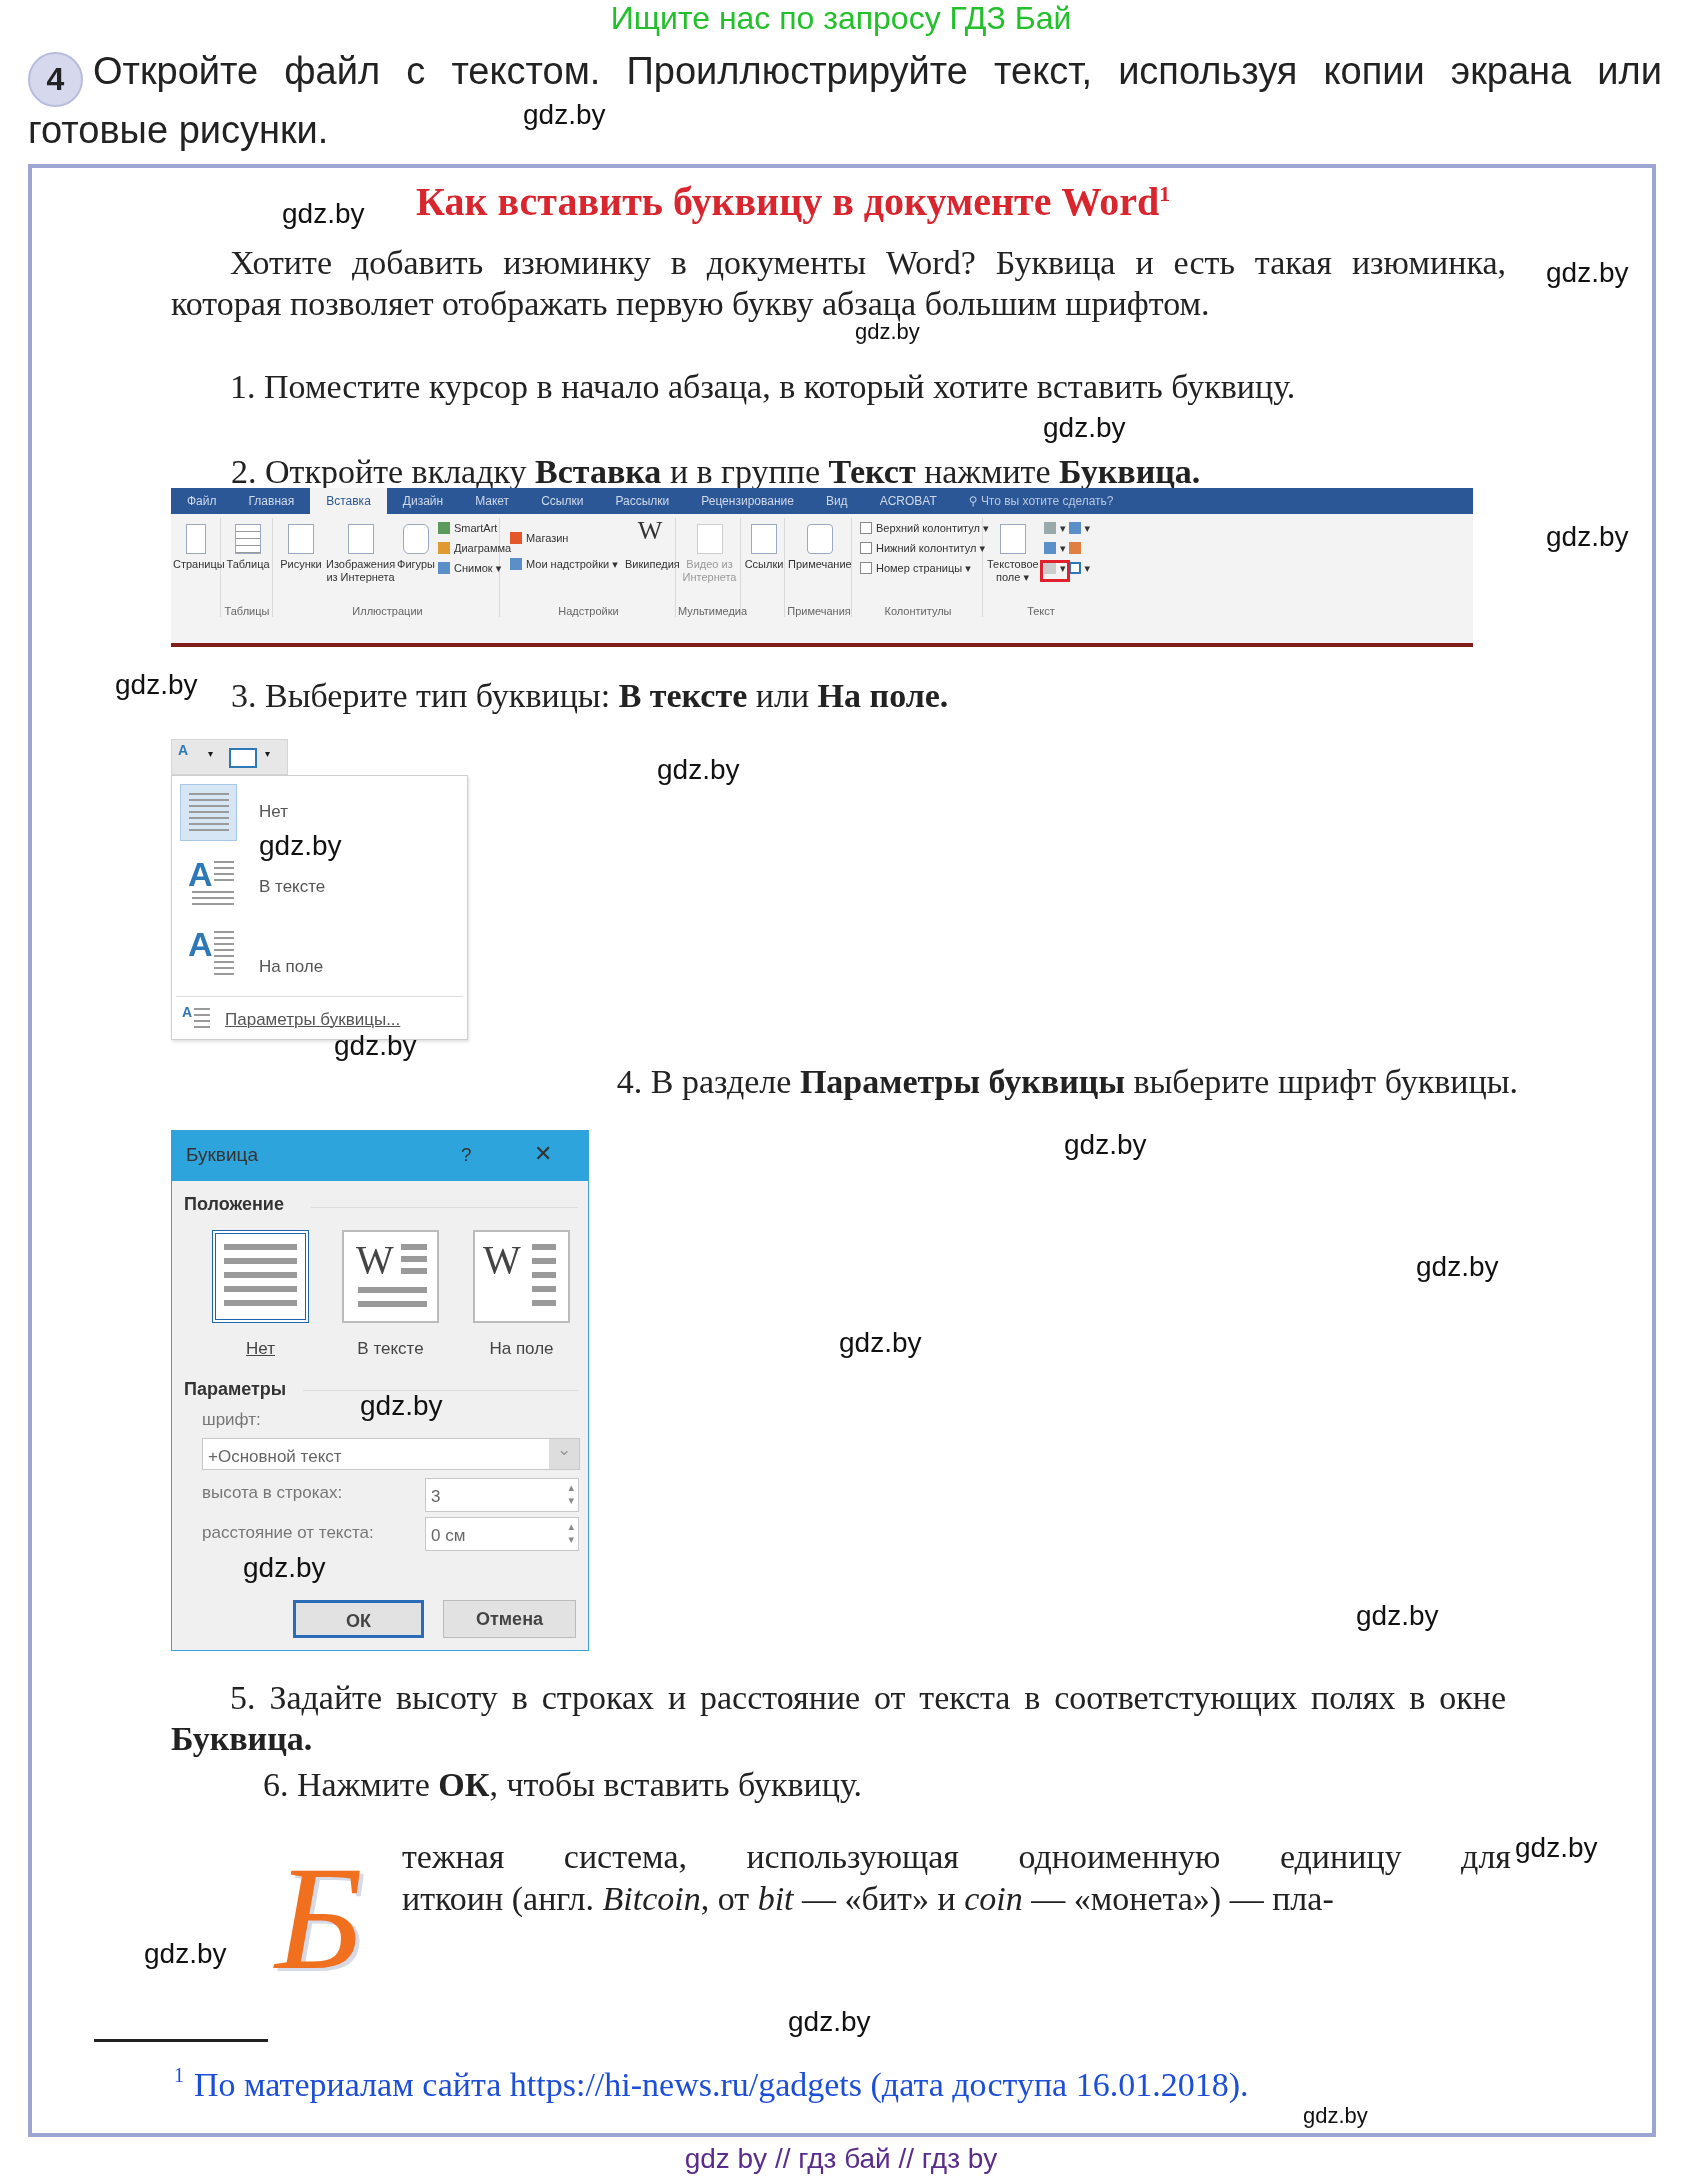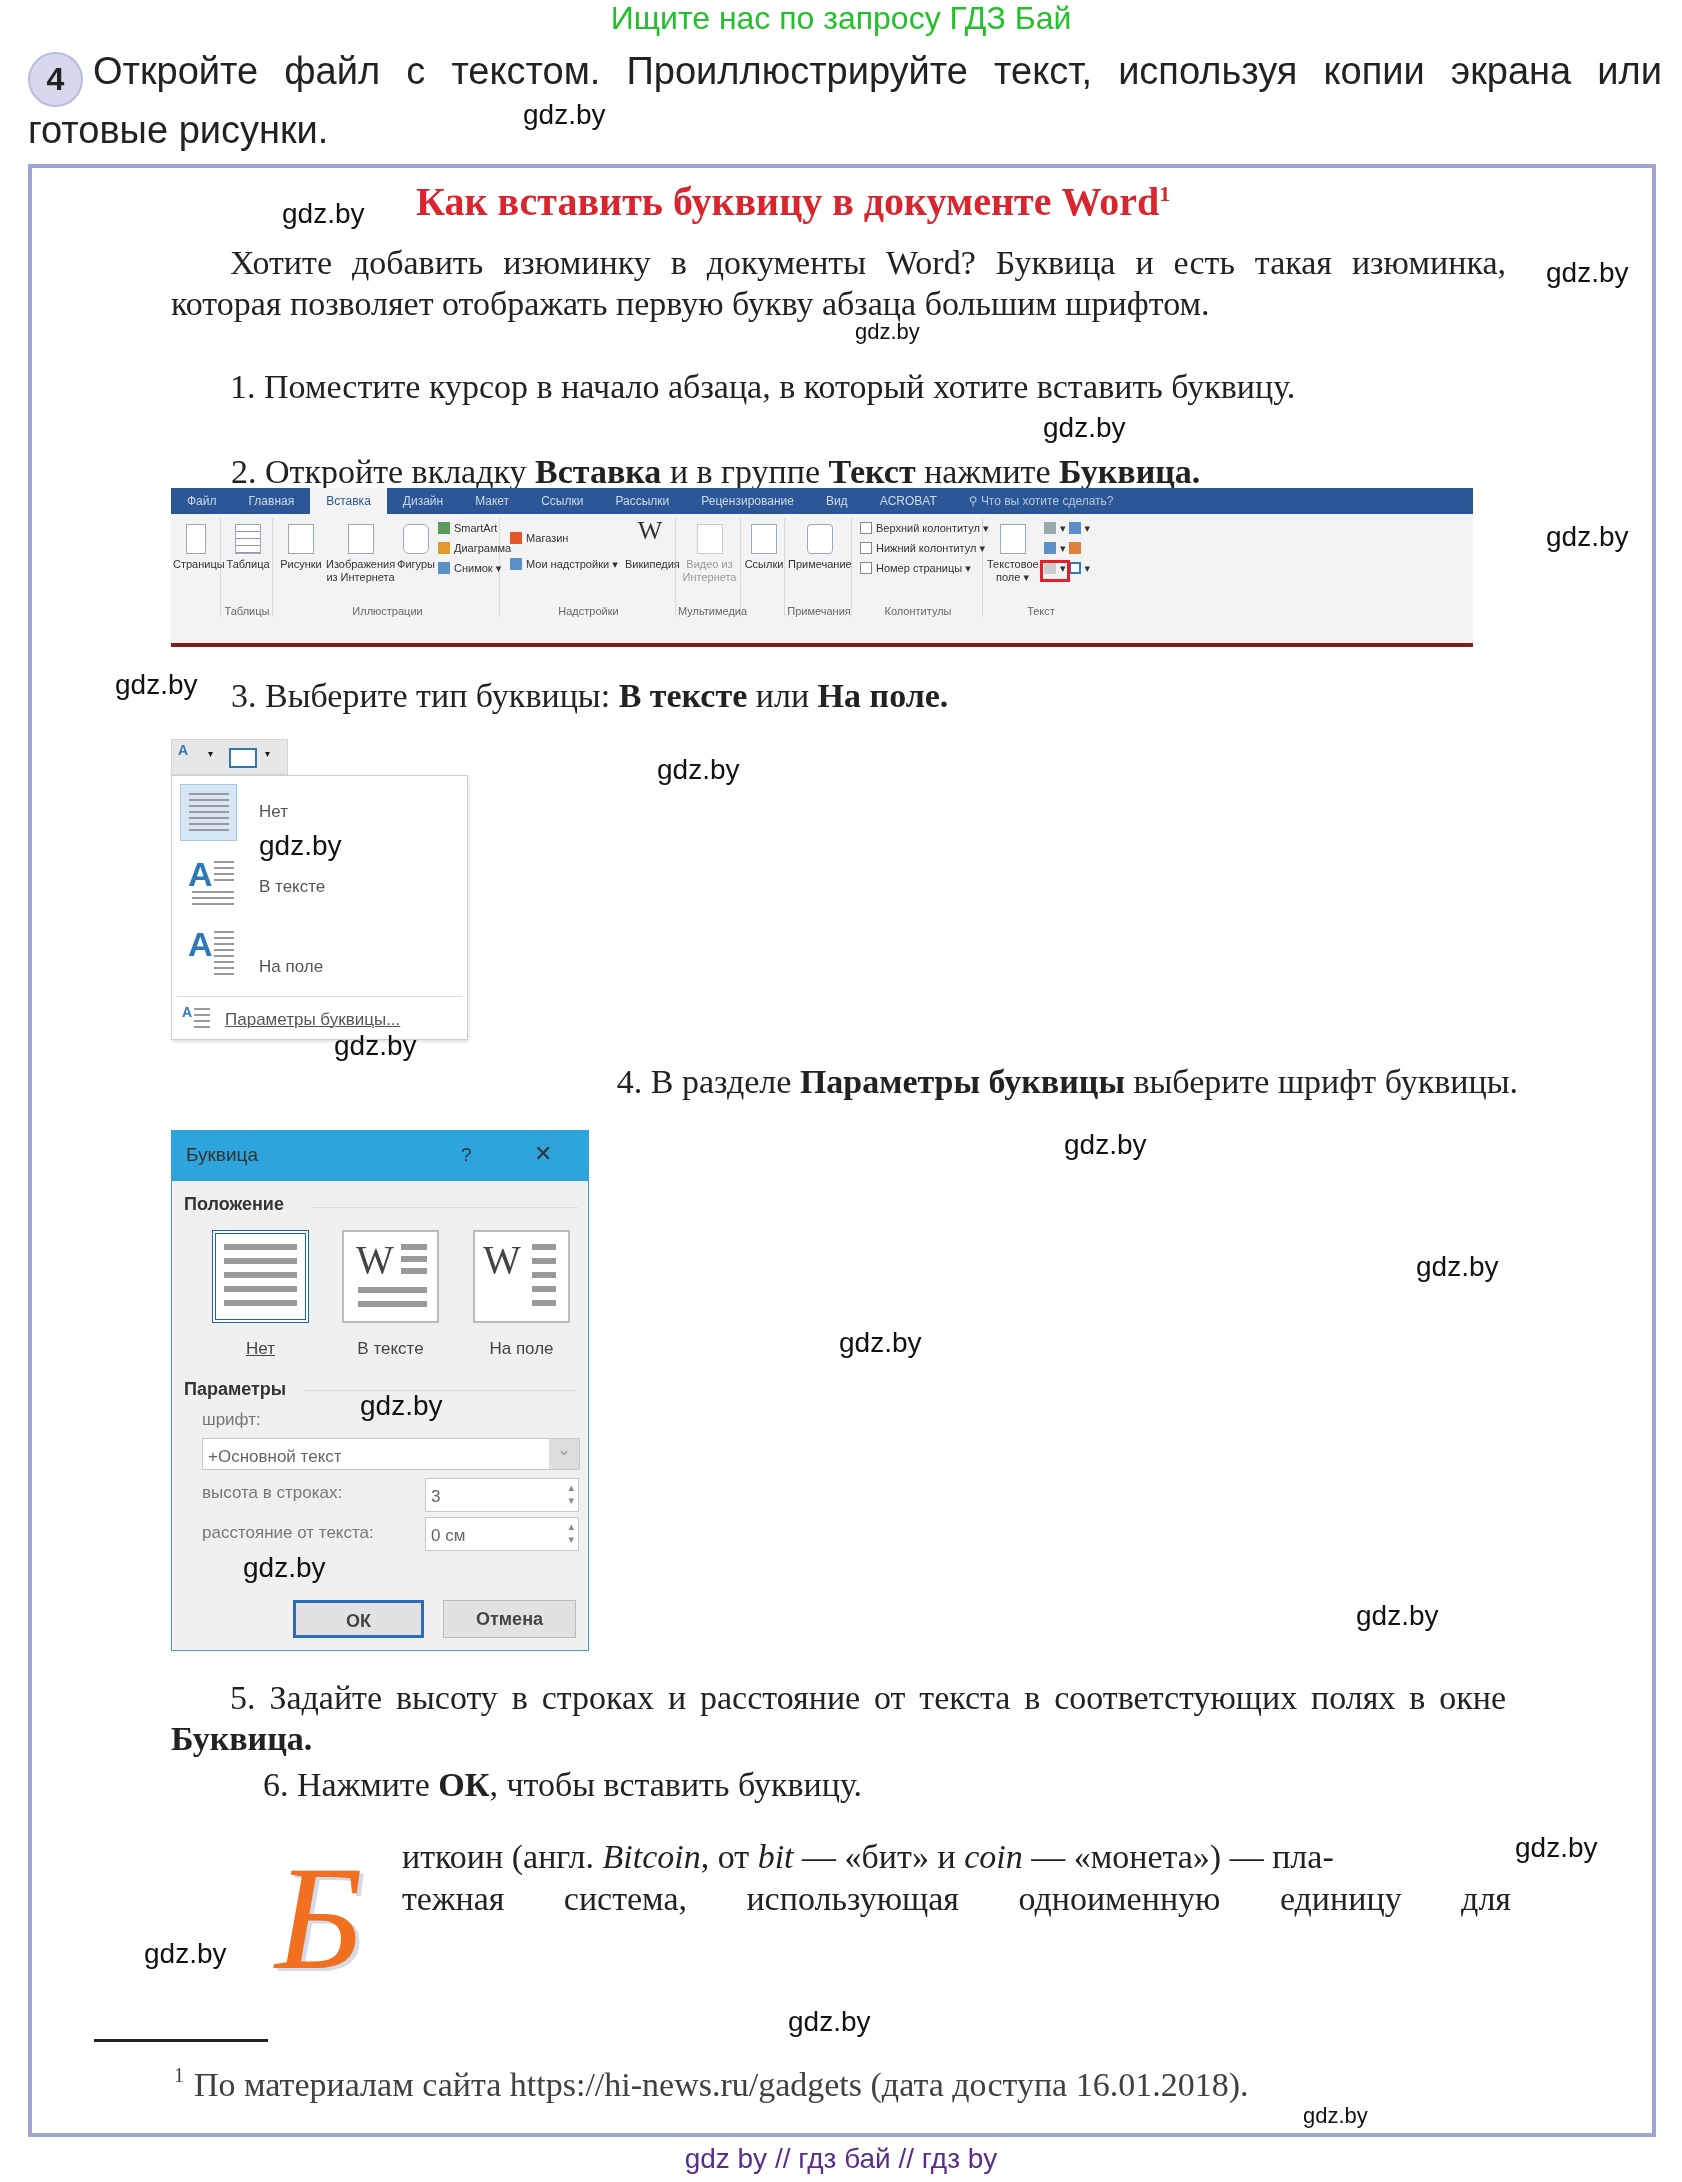--- a/index.html
+++ b/index.html
@@ -57,21 +57,21 @@
   .pos-box { position: absolute; top: 99px; width: 97px; height: 93px; background: #fff; border: 2px solid #bbb; }
   .pos-box.sel { border: 4px double #1d64b0; }
   .pos-label { position: absolute; top: 208px; font-size: 17px; color: #444; text-align: center; width: 109px; }
   .dlg-lbl { position: absolute; font-size: 17px; color: #777; }
   .dlg-input { position: absolute; background: #fff; border: 1px solid #c8c8c8; font-size: 17px; color: #666; padding: 8px 5px; }
   .dlg-btn { position: absolute; top: 1599px; height: 38px; border: 1px solid #bbb; background: #e2e2e2; font-size: 18px; font-weight: bold; color: #444; text-align: center; line-height: 36px; }
 
   .dropcap { left: 275px; top: 1843px; font-size: 149px; line-height: 149px; color: #f07020; font-style: italic; font-family: "Liberation Serif", serif; text-shadow: 4px 3px 0 #d6dae6; }
 
   .fn-rule { left: 94px; top: 2039px; width: 174px; height: 3px; background: #222; }
-  .footnote { left: 174px; top: 2064px; font-size: 34px; font-family: "Liberation Serif", serif; color: #404040; }
+  .footnote { left: 174px; top: 2064px; font-size: 34px; font-family: "Liberation Serif", serif; color: #1d4ed8; }
   .footnote sup { font-size: 20px; vertical-align: 14px; margin-right: 10px; }
   .bottom-banner { left: 0; width: 1682px; top: 2143px; text-align: center; color: #5a2d8c; font-size: 28px; }
 </style>
 </head>
 <body>
 
 <div class="abs top-banner">Ищите нас по запросу ГДЗ Бай</div>
 
 <div class="abs task">
   <span class="badge">4</span><span>Откройте файл с текстом. Проиллюстрируйте текст, используя копии экрана или готовые рисунки.</span>
@@ -257,22 +257,22 @@
 
 <div class="abs para indent" style="left:171px;top:1677px;width:1335px;">
   <span>5.</span> <span>Задайте высоту в строках и расстояние от текста в соответстующих полях в окне </span><b>Буквица</b><b>.</b>
 </div>
 <div class="abs para" style="left:231px;top:1764px;width:1287px;text-align:left;margin-left:32px;">
   <span>6.</span> <span>Нажмите </span><b>ОК</b><span>, чтобы вставить буквицу.</span>
 </div>
 
 <div class="abs dropcap">Б</div>
 <div class="abs para" style="left:402px;top:1836px;width:1109px;text-align:justify;line-height:42px;">
+  <div style="text-align:justify;text-align-last:justify;">тежная система, использующая одноименную единицу для</div>
   <div><span>иткоин (англ. </span><i>Bitcoin</i><span>, от </span><i>bit</i><span> — «бит» и </span><i>coin</i><span> — «монета») — пла-</span></div>
-  <div style="text-align:justify;text-align-last:justify;">тежная система, использующая одноименную единицу для</div>
 </div>
 <span class="abs wm" style="left:1515px;top:1832px;">gdz.by</span>
 <span class="abs wm" style="left:144px;top:1938px;">gdz.by</span>
 <span class="abs wm" style="left:788px;top:2006px;">gdz.by</span>
 
 <div class="abs fn-rule"></div>
 <div class="abs footnote"><sup>1</sup><span>По материалам сайта https://hi-news.ru/gadgets (дата доступа 16.01.2018).</span></div>
 <span class="abs wm wm-sm" style="left:1303px;top:2103px;">gdz.by</span>
 
 <div class="abs bottom-banner">gdz by  //  гдз бай  //  гдз by</div>

